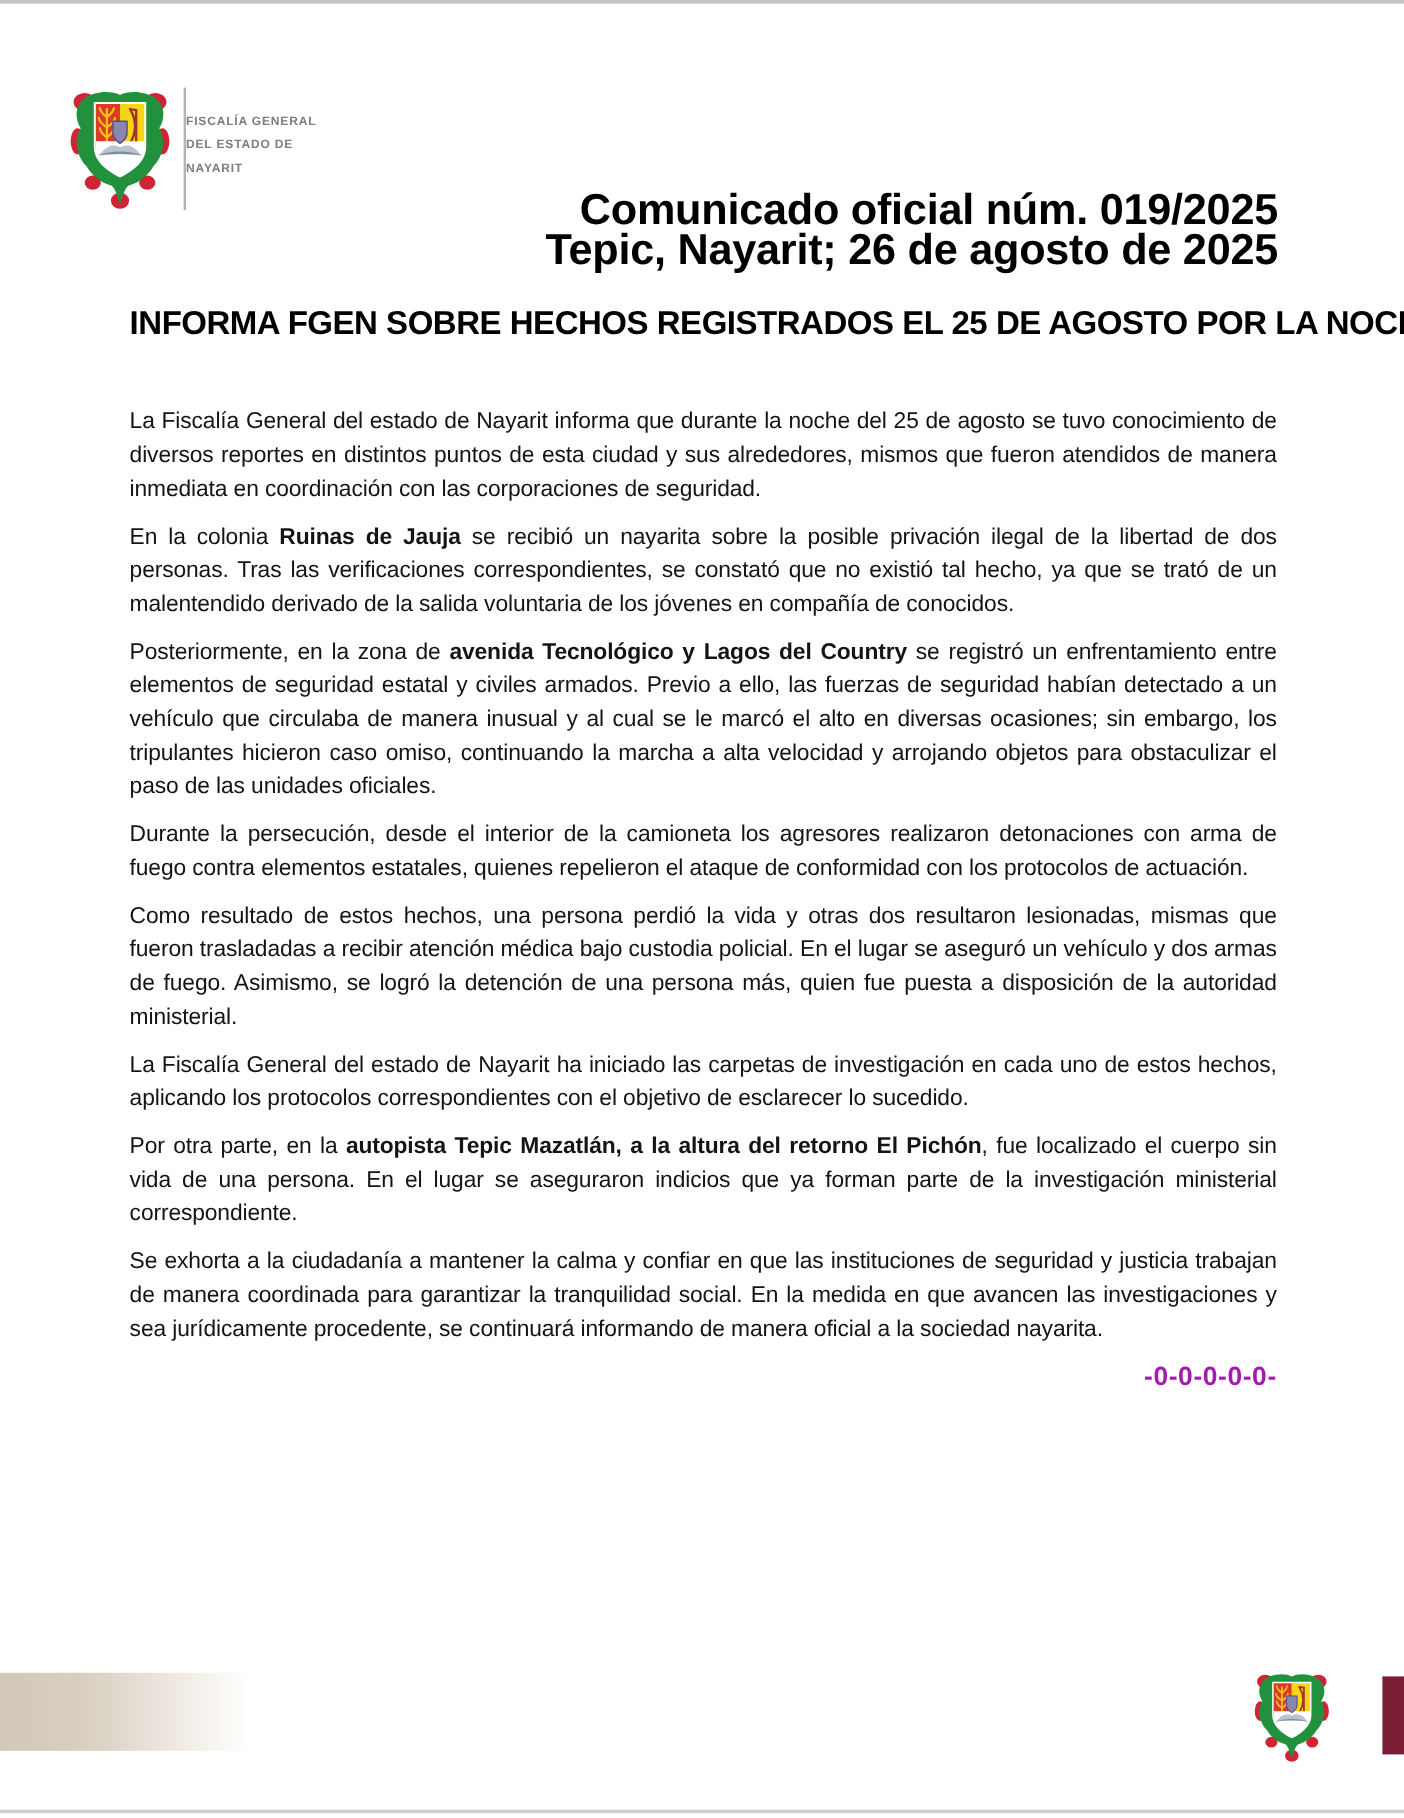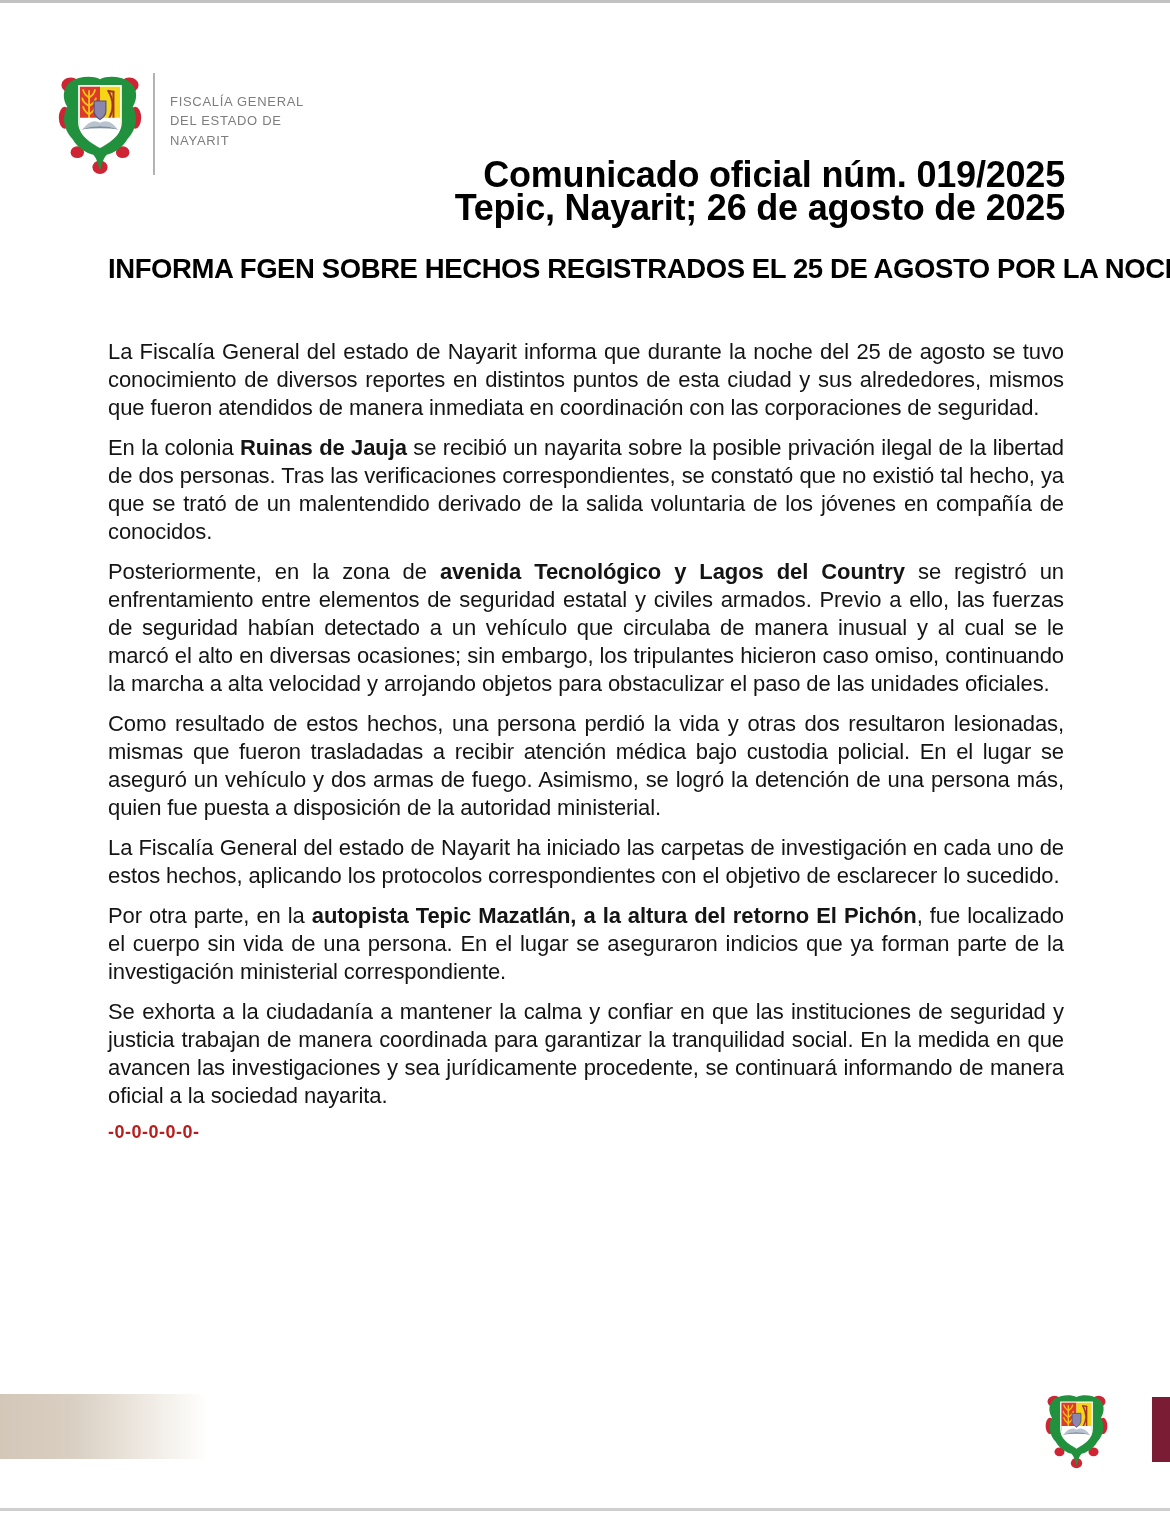--- a/index.html
+++ b/index.html
@@ -20,22 +20,22 @@
     color:#151515;
   }
   .top-rule{position:absolute;left:0;top:0;width:100%;height:3px;background:var(--rule-gray);}
   .bottom-rule{position:absolute;left:0;top:1508px;width:100%;height:3px;background:#cfcfcf;}
 
   
   .brand{position:absolute;left:58px;top:73px;display:flex;align-items:center;}
   .brand .coa{width:84px;height:101px;flex:0 0 auto;}
   .brand .sep{width:2px;height:102px;background:#b3b3b3;margin-left:11px;}
   .brand .org{
-    margin-left:15px;margin-bottom:6px;
-    font-size:13px;font-weight:normal;line-height:19.5px;
+    margin-bottom:6px;
+    font-size:10px;font-weight:bold;line-height:19.5px;
     letter-spacing:.7px;color:var(--logo-text-gray);
   }
 
   
   .doc-header{
     position:absolute;top:158px;right:105px;
     text-align:right;font-weight:bold;
     font-size:36px;line-height:33px;color:#000;
     letter-spacing:-0.2px;
   }
@@ -43,30 +43,30 @@
   .headline{
     position:absolute;left:108px;top:253px;width:956px;
     font-size:27.5px;font-weight:bold;color:#000;
     letter-spacing:-0.4px;white-space:nowrap;
   }
 
   .body-text{
     position:absolute;left:108px;top:338px;width:956px;
   }
   .body-text p.para{
-    font-size:22px;line-height:28px;
+    font-size:19px;line-height:28px;
     text-align:justify;
     margin:0 0 12px 0;
     letter-spacing:-0.1px;
     color:#141414;
   }
   .body-text p.para b{font-weight:bold;}
   .end-marker{
-    font-size:18px;font-weight:bold;text-align:left;
-    letter-spacing:.5px;margin-top:12px;color:#b91c1c;
+    font-size:22px;font-weight:bold;text-align:right;
+    letter-spacing:.5px;margin-top:12px;color:#a21caf;
   }
 
   
   .gradient-bar{
     position:absolute;left:0;top:1394px;width:208px;height:65px;
     background:linear-gradient(90deg,var(--gradient-bar-start) 0%,#d9cfc2 35%,#f3efe9 78%,#ffffff 100%);
   }
   .footer-coa{position:absolute;left:1045px;top:1393px;width:63px;height:76px;}
   .maroon-bar{
     position:absolute;left:1152px;top:1397px;width:18px;height:65px;
@@ -140,20 +140,21 @@
     <div>Tepic, Nayarit; 26 de agosto de 2025</div>
   </div>
 
   <div class="headline">INFORMA FGEN SOBRE HECHOS REGISTRADOS EL 25 DE AGOSTO POR LA NOCHE</div>
 
   <div class="body-text">
 
     <p class="para"><span>La Fiscalía General del estado de Nayarit informa que durante la noche del 25 de agosto se tuvo conocimiento de diversos reportes en distintos puntos de esta ciudad y sus alrededores, mismos que fueron atendidos de manera inmediata en coordinación con las corporaciones de seguridad.</span></p>
       <p class="para"><span>En la colonia </span><b>Ruinas de Jauja</b><span> se recibió un nayarita sobre la posible privación ilegal de la libertad de dos personas. Tras las verificaciones correspondientes, se constató que no existió tal hecho, ya que se trató de un malentendido derivado de la salida voluntaria de los jóvenes en compañía de conocidos.</span></p>
       <p class="para"><span>Posteriormente, en la zona de </span><b>avenida Tecnológico y Lagos del Country</b><span> se registró un enfrentamiento entre elementos de seguridad estatal y civiles armados. Previo a ello, las fuerzas de seguridad habían detectado a un vehículo que circulaba de manera inusual y al cual se le marcó el alto en diversas ocasiones; sin embargo, los tripulantes hicieron caso omiso, continuando la marcha a alta velocidad y arrojando objetos para obstaculizar el paso de las unidades oficiales.</span></p>
+      <p class="para"><span>Durante la persecución, desde el interior de la camioneta los agresores realizaron detonaciones con arma de fuego contra elementos estatales, quienes repelieron el ataque de conformidad con los protocolos de actuación.</span></p>
       <p class="para"><span>Como resultado de estos hechos, una persona perdió la vida y otras dos resultaron lesionadas, mismas que fueron trasladadas a recibir atención médica bajo custodia policial. En el lugar se aseguró un vehículo y dos armas de fuego. Asimismo, se logró la detención de una persona más, quien fue puesta a disposición de la autoridad ministerial.</span></p>
       <p class="para"><span>La Fiscalía General del estado de Nayarit ha iniciado las carpetas de investigación en cada uno de estos hechos, aplicando los protocolos correspondientes con el objetivo de esclarecer lo sucedido.</span></p>
       <p class="para"><span>Por otra parte, en la </span><b>autopista Tepic Mazatlán, a la altura del retorno El Pichón</b><span>, fue localizado el cuerpo sin vida de una persona. En el lugar se aseguraron indicios que ya forman parte de la investigación ministerial correspondiente.</span></p>
       <p class="para"><span>Se exhorta a la ciudadanía a mantener la calma y confiar en que las instituciones de seguridad y justicia trabajan de manera coordinada para garantizar la tranquilidad social. En la medida en que avancen las investigaciones y sea jurídicamente procedente, se continuará informando de manera oficial a la sociedad nayarita.</span></p>
       <div class="end-marker">-0-0-0-0-0-</div>
   </div>
 
   <div class="gradient-bar"></div>
   <svg class="footer-coa" viewBox="0 0 100 120" aria-hidden="true">
     <use href="#coa-art"></use>

